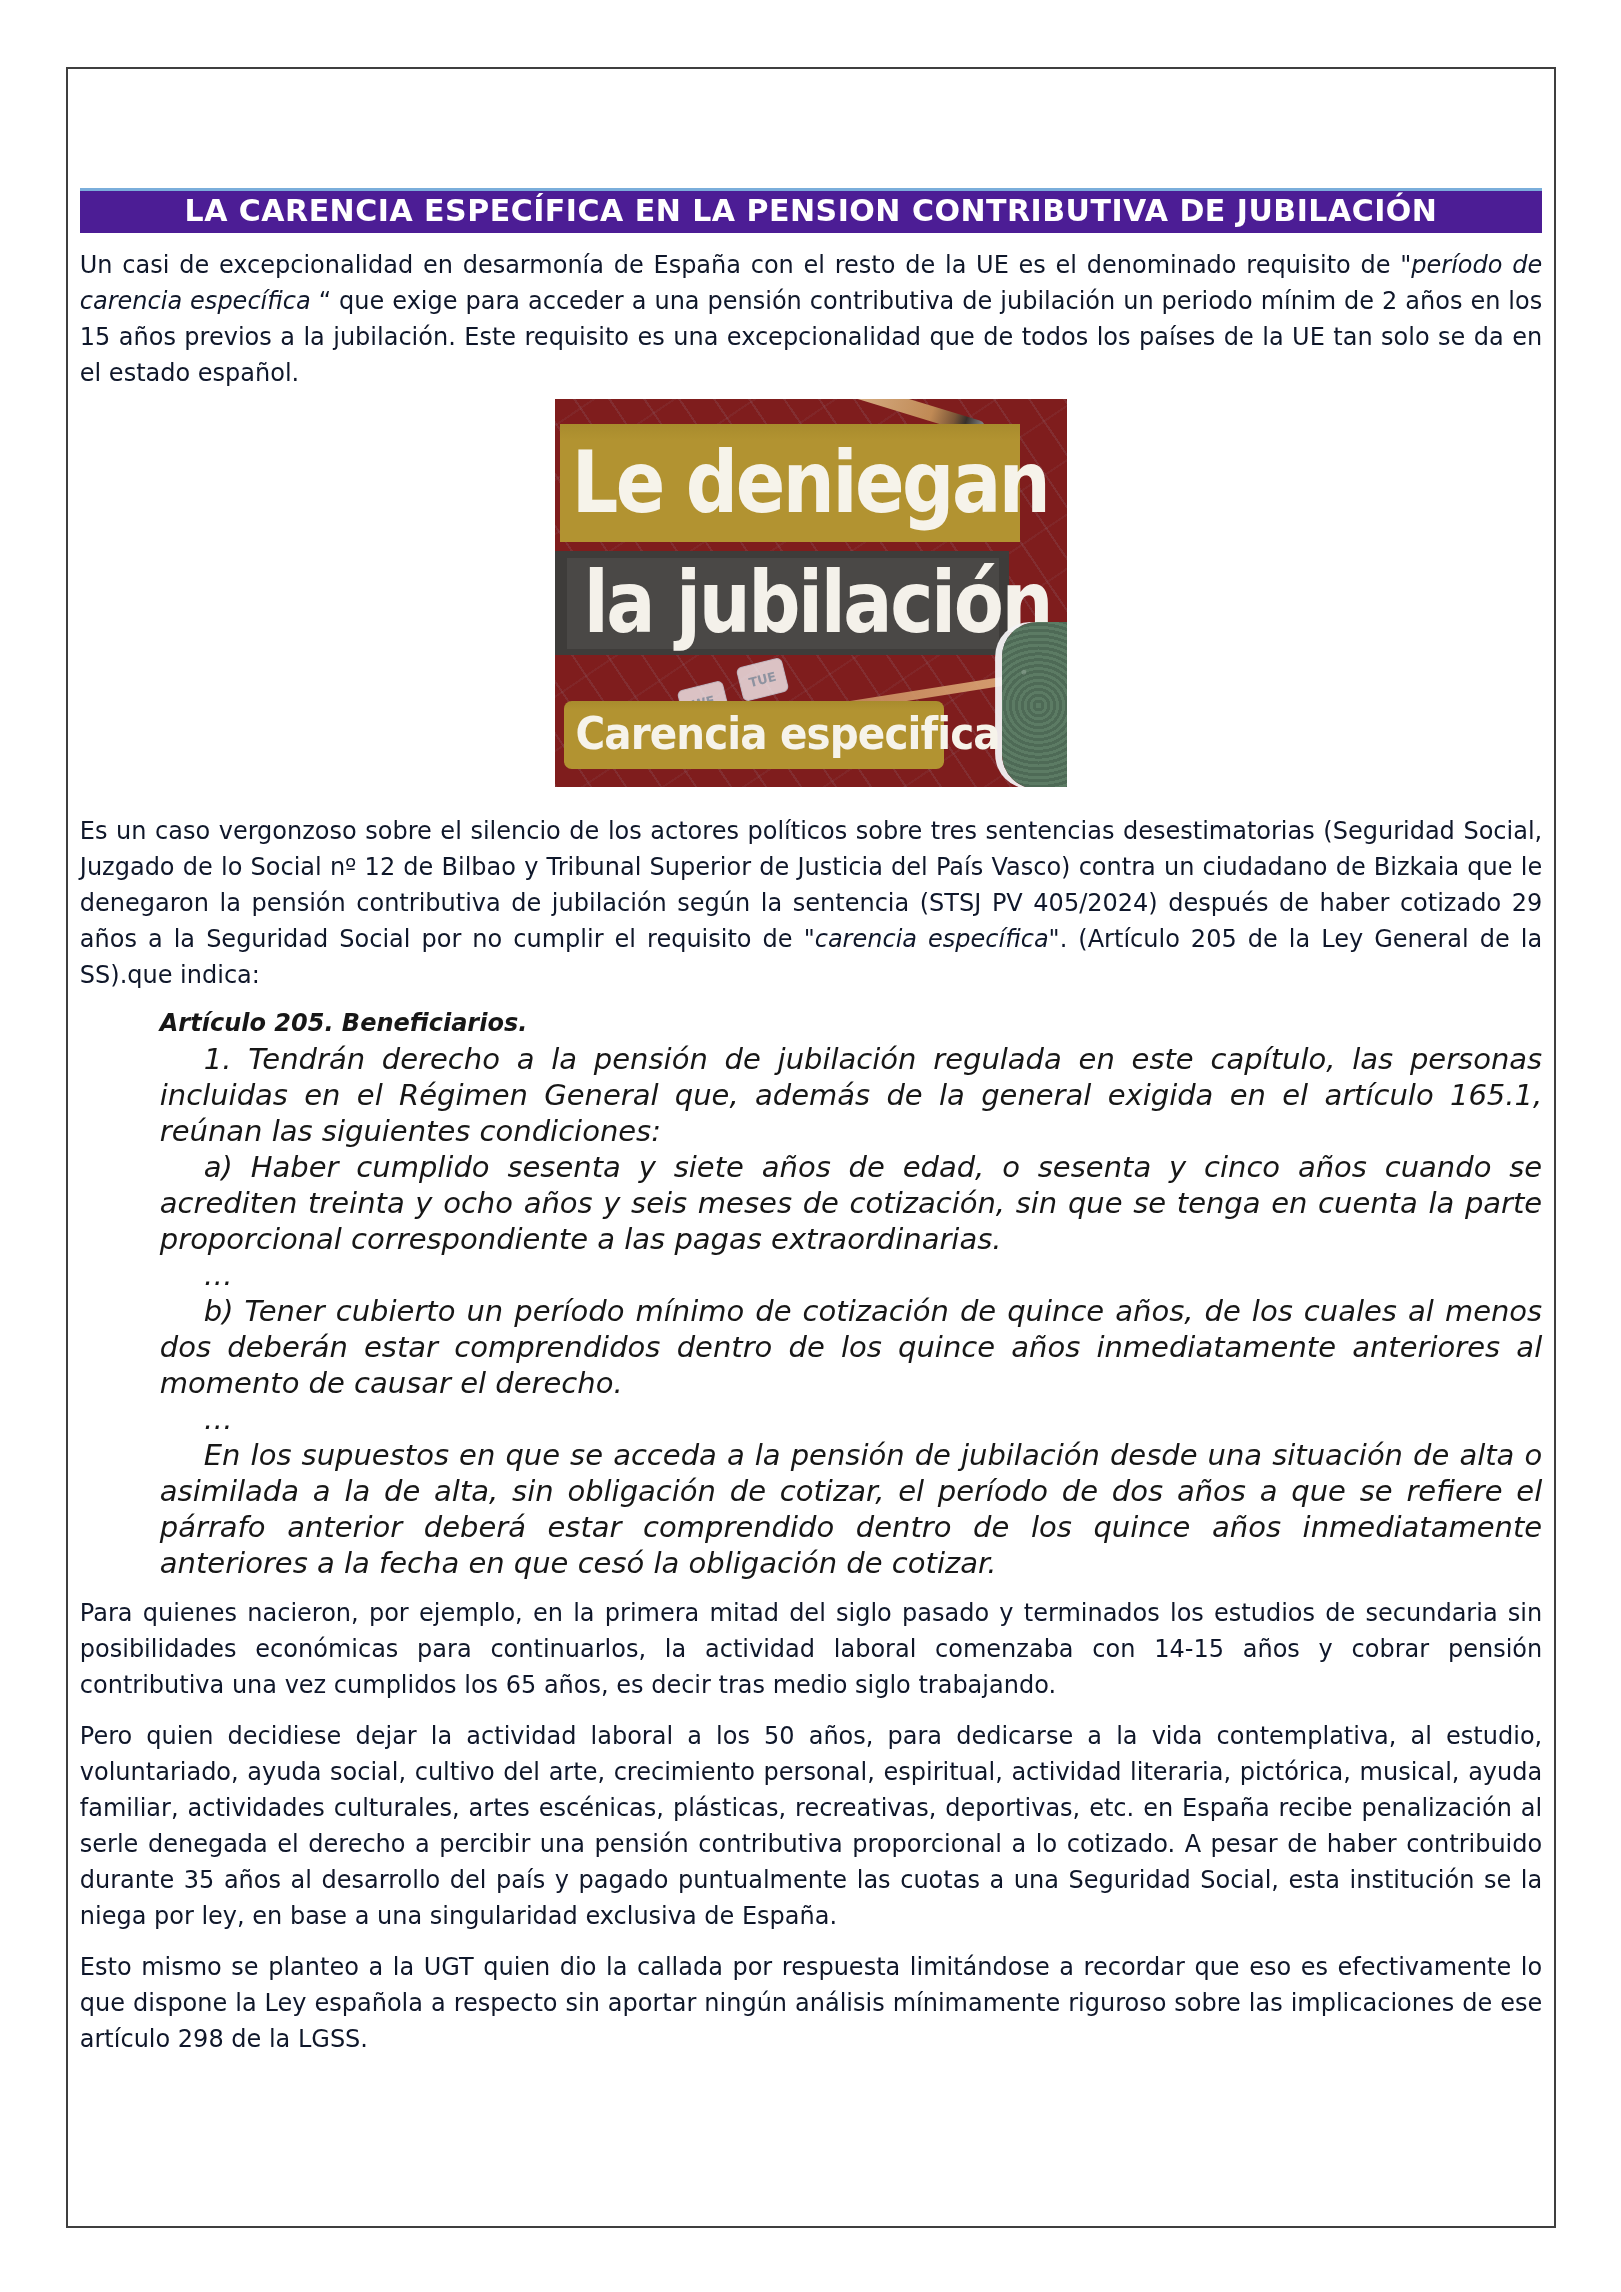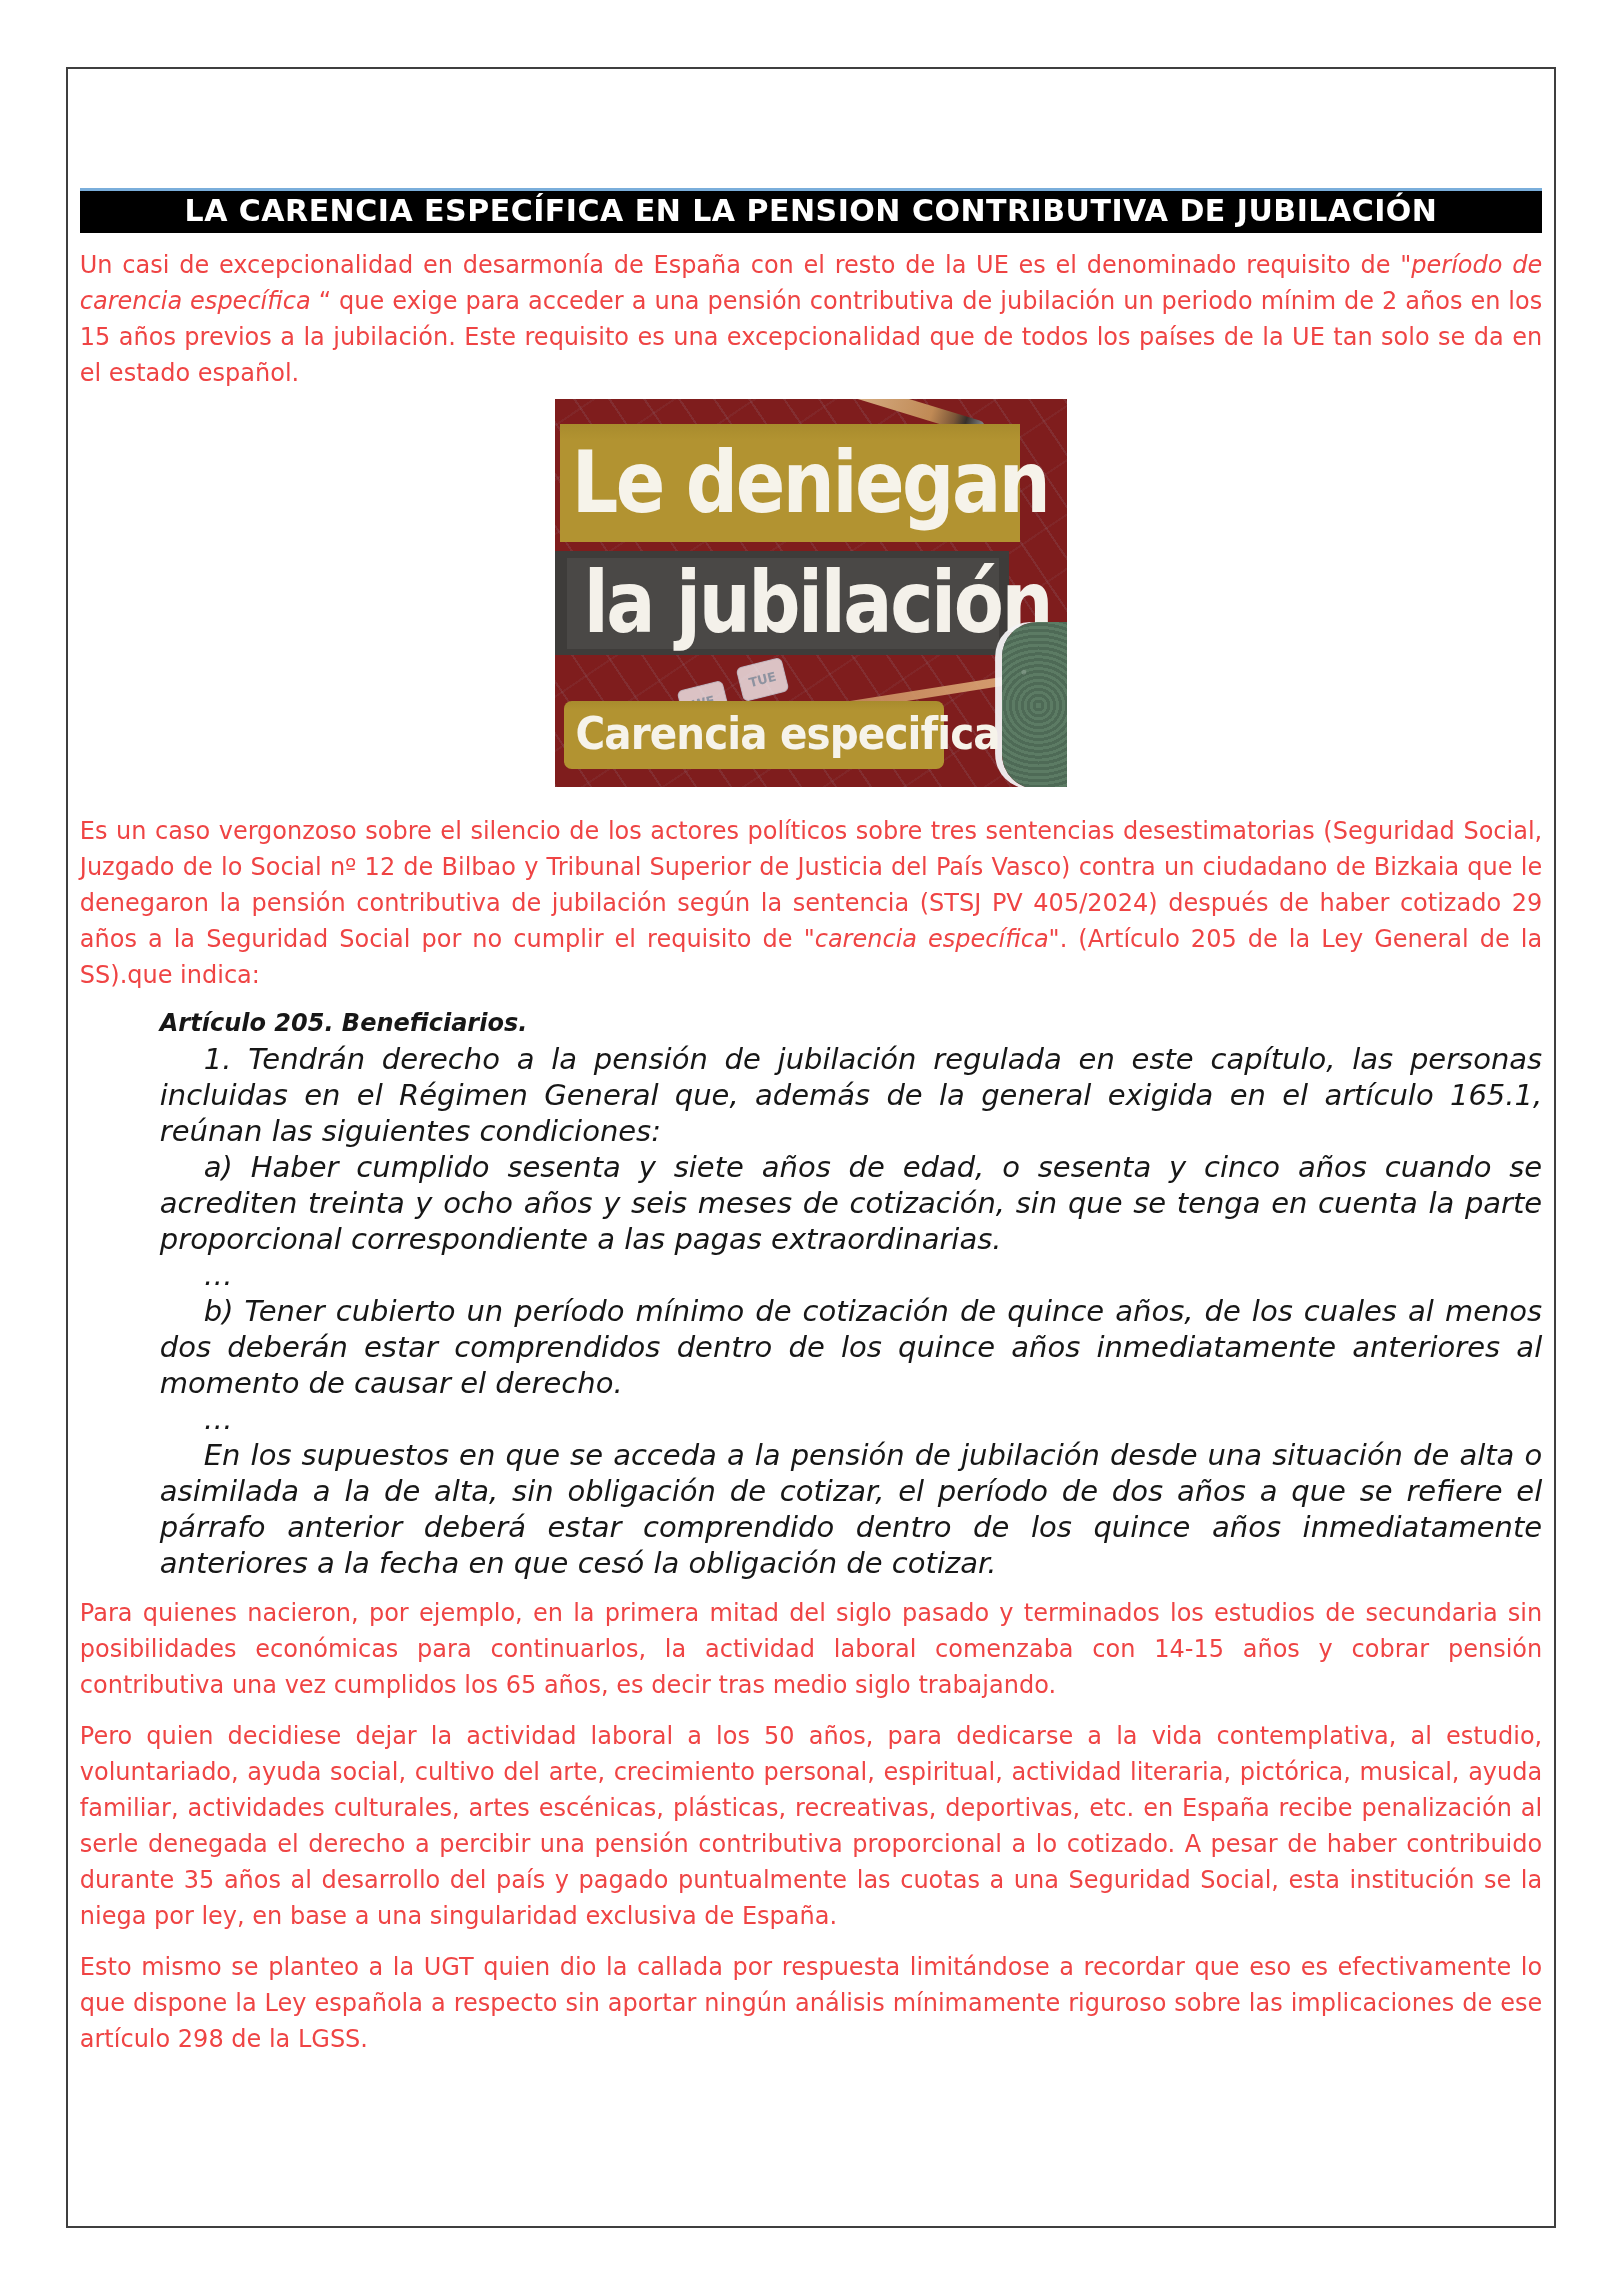--- a/index.html
+++ b/index.html
@@ -7,30 +7,30 @@
     width:1621px;height:2293px;background:#ffffff;position:relative;
     font-family:"DejaVu Sans","Liberation Sans",sans-serif;
   }
   .sheet{
     position:absolute;left:66px;top:67px;width:1490px;height:2161px;
     border:2.9px solid #3f3f3f;box-sizing:border-box;background:#ffffff;
   }
   .content{padding:119px 11.8px 0 11.8px;}
 
   .title-bar{
-    height:45px;background:#000000;border-top:3.9px solid #7aaedb;
+    height:45px;background:#4c1d95;border-top:3.9px solid #7aaedb;
     box-sizing:border-box;text-align:center;
   }
   .title-bar span{
     display:inline-block;color:#ffffff;font-weight:bold;font-size:30px;
     line-height:40px;letter-spacing:0.5px;
   }
 
   p.body-p{
-    margin:14.7px 0 0 0;font-size:24px;line-height:36px;color:#ef4444;
+    margin:14.7px 0 0 0;font-size:24px;line-height:36px;color:#0f172a;
     text-align:justify;
   }
   p.body-p .it{font-style:italic;}
   p.first{margin-top:13.7px;}
   p.after-img{margin-top:25.5px;}
 
   
   figure.illus{
     width:512px;height:388px;margin:8.8px auto 9.8px auto;position:relative;
     background:#7f1d1d;overflow:hidden;

